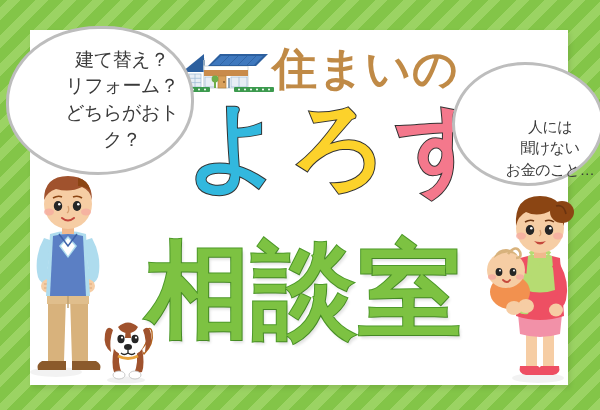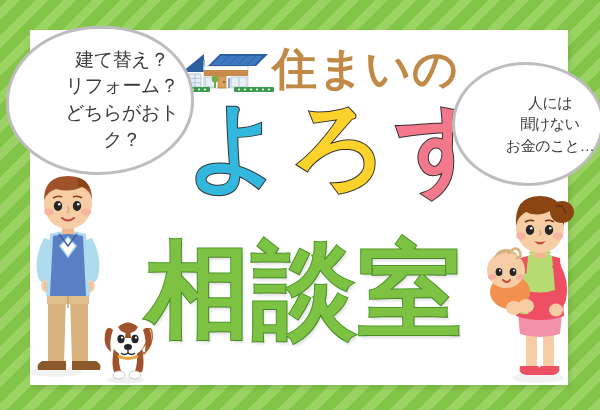--- a/index.html
+++ b/index.html
@@ -41,21 +41,21 @@
     left:452px;top:62px;width:146px;height:118px;
     border-radius:48% 52% 50% 50% / 50% 48% 52% 50%;
   }
   .bubble-text{
     position:absolute;left:0;right:0;top:50%;transform:translateY(-50%);
     text-align:center;color:#3A3A3A;line-height:1.42;
     white-space:pre-line;
     padding-left:44px;
   }
   .bubble-left .bubble-text{font-size:19px;letter-spacing:-.5px;}
-  .bubble-right .bubble-text{font-size:15px;letter-spacing:-.5px;}
+  .bubble-right .bubble-text{font-size:15px;letter-spacing:-.5px;margin-top:24px;}
   .tail-left{
     left:148px;top:118px;width:46px;height:48px;
     border-radius:0 0 70% 14%;
     transform:rotate(-6deg);
     border-top:none;border-left:none;
   }
   .tail-left-mask{
     position:absolute;left:132px;top:108px;width:40px;height:40px;
     background:#fff;border-radius:50%;
   }

